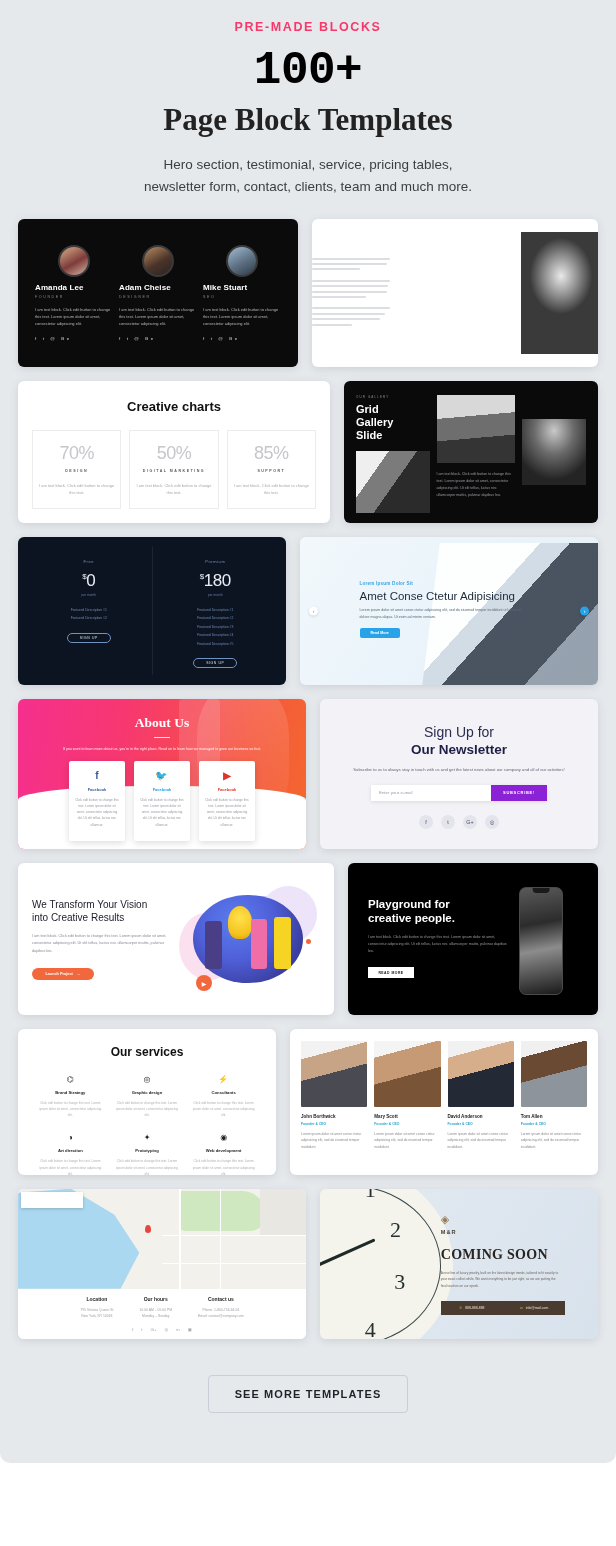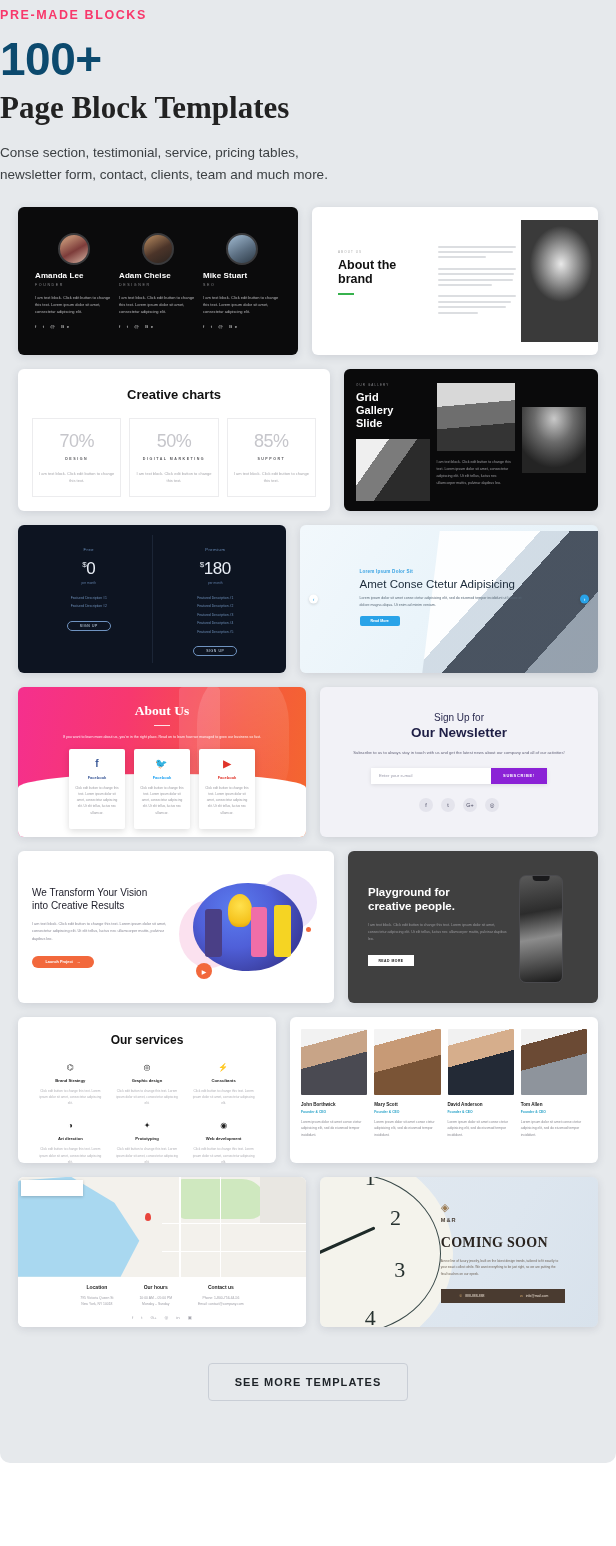--- a/index.html
+++ b/index.html
@@ -11,28 +11,28 @@
   }
   .page {
     width: 616px; height: 1463px;
     background: #e6e9ec;
     border-radius: 0 0 10px 10px;
     position: relative;
     overflow: hidden;
   }
 
   
-  .header { text-align: left; padding-top: 8px; }
+  .header { text-align: center; padding-top: 20px; }
   .eyebrow {
     color: #f8376b; font-size: 12.5px; font-weight: bold;
     letter-spacing: 1.6px;
   }
   .big-num {
-    font-family: Liberation Sans, sans-serif;
-    font-size: 46px; font-weight: bold; color: #0c4a6e; margin-top: 14px;
+    font-family: Liberation Mono, monospace;
+    font-size: 46px; font-weight: bold; color: #000000; margin-top: 14px;
     letter-spacing: -0.5px; line-height: 1;
   }
   .big-title {
     font-family: "Liberation Serif", serif;
     font-size: 31px; font-weight: bold; color: #222; margin-top: 9px;
     line-height: 1.1;
   }
   .subtitle {
     font-size: 13.5px; color: #3c4043; line-height: 1.65; margin-top: 17px;
   }
@@ -161,21 +161,21 @@
   .ac { width: 56px; height: 80px; background: #fff; border-radius: 2px;
     box-shadow: 0 2px 7px rgba(0,0,0,.14); text-align: center; padding: 9px 6px; }
   .ac-ic { font-size: 10px; font-weight: bold; }
   .ac-ic.fb { color: #3b5998; } .ac-ic.tw { color: #1da1f2; } .ac-ic.yt { color: #e0342a; }
   .ac-n { font-size: 4px; font-weight: bold; margin-top: 6px; }
   .ac-n.fb { color: #3b5998; } .ac-n.tw { color: #1da1f2; } .ac-n.yt { color: #e0342a; }
   .ac-t { font-size: 3.2px; color: #9a9aa0; line-height: 1.95; margin-top: 5px; }
 
   
   .c-news { flex: 1; height: 150px; background: #f2f2f7; padding: 25px 20px; text-align: center; }
-  .nw-s { font-size: 10px; color: #2b2b50; }
+  .nw-s { font-size: 14px; color: #2b2b50; }
   .nw-h { font-size: 13.5px; color: #1f1f46; font-weight: bold; margin-top: 2px; }
   .nw-t { font-size: 4.2px; color: #64647a; line-height: 1.95; margin-top: 9px; }
   .nw-form { display: flex; margin: 11px auto 0; width: 176px; height: 16px;
              box-shadow: 0 1px 4px rgba(0,0,0,.1); }
   .nw-in { flex: 1; background: #fff; display: flex; align-items: center;
            padding-left: 8px; font-size: 4.4px; color: #9b9bab; }
   .nw-sub { width: 56px; background: #8b22d6; color: #fff; font-size: 4px;
             font-weight: bold; letter-spacing: .7px;
             display: flex; align-items: center; justify-content: center; }
   .nw-soc { display: flex; justify-content: center; gap: 8px; margin-top: 14px; }
@@ -207,21 +207,21 @@
   .vi-p1 { left: 20%; top: 34%; width: 12%; height: 44%; background: #4a3f86; }
   .vi-p2 { left: 52%; top: 32%; width: 11%; height: 46%; background: #f06ea8; }
   .vi-p3 { left: 68%; top: 30%; width: 12%; height: 48%; background: #f5d423; }
   .vi-play { position: absolute; left: 14%; bottom: 2%; width: 16px; height: 16px;
     border-radius: 50%; background: #f2683c; color: #fff; font-size: 6px;
     display: flex; align-items: center; justify-content: center; }
   .vi-dot { position: absolute; right: 6%; top: 50%; width: 5px; height: 5px;
     border-radius: 50%; background: #f2683c; }
 
   
-  .c-play { flex: 1; height: 152px; background: #404040; position: relative;
+  .c-play { flex: 1; height: 152px; background: #000000; position: relative;
             padding: 34px 0 12px 20px; }
   .pl-h { font-size: 11.5px; color: #fff; font-weight: bold; line-height: 1.26; }
   .pl-t { font-size: 3.6px; color: #9a9a9e; line-height: 2; margin-top: 8px; width: 62%; }
   .pl-btn { margin-top: 12px; width: 46px; height: 11px; background: #fff;
     color: #111; font-size: 3.4px; font-weight: bold; letter-spacing: .5px;
     display: flex; align-items: center; justify-content: center; }
   .pl-phone { position: absolute; right: 14%; top: 16%; width: 44px; height: 108px;
     border: 1.6px solid #4a4a4e; border-radius: 7px; overflow: hidden;
     background: linear-gradient(170deg,#5a5a5a 0%, #2c2c2c 34%, #8c8c8c 58%, #1a1a1a 100%); }
   .pl-notch { position: absolute; left: 50%; top: 0; transform: translateX(-50%);
@@ -307,21 +307,21 @@
 </head>
 <body>
 
 <div class="page">
 
   <div class="header">
     <div class="eyebrow">PRE-MADE BLOCKS</div>
     <div class="big-num">100+</div>
     <div class="big-title">Page Block Templates</div>
     <div class="subtitle">
-      <div>Conse section, testimonial, service, pricing tables,</div>
+      <div>Hero section, testimonial, service, pricing tables,</div>
       <div>newsletter form, contact, clients, team and much more.</div>
     </div>
   </div>
 
   <div class="grid">
 
     <div class="row">
       <div class="card c-team">
         <div class="tm">
           <div class="tm-av av1"></div>
@@ -340,28 +340,20 @@
         <div class="tm">
           <div class="tm-av av3"></div>
           <div class="tm-name">Mike Stuart</div>
           <div class="tm-role">SEO</div>
           <div class="tm-txt">I am text block. Click edit button to change this text. Lorem ipsum dolor sit amet, consectetur adipiscing elit.</div>
           <div class="tm-soc">f  t  @  Be</div>
         </div>
       </div>
 
       <div class="card c-brand">
-        <div class="brand-left">
-          <div class="brand-eyebrow">ABOUT US</div>
-          <div class="brand-h">
-            <span>About the</span><br>
-            <span>brand</span>
-          </div>
-          <div class="brand-rule"></div>
-        </div>
         <div class="brand-mid">
           <div class="lrow" style="width:100%"></div>
             <div class="lrow" style="width:96%"></div>
           <div class="lrow" style="width:62%"></div>
             <div class="lgap"></div>
           <div class="lrow" style="width:100%"></div>
             <div class="lrow" style="width:98%"></div>
           <div class="lrow" style="width:96%"></div>
             <div class="lrow" style="width:70%"></div>
           <div class="lgap"></div>

